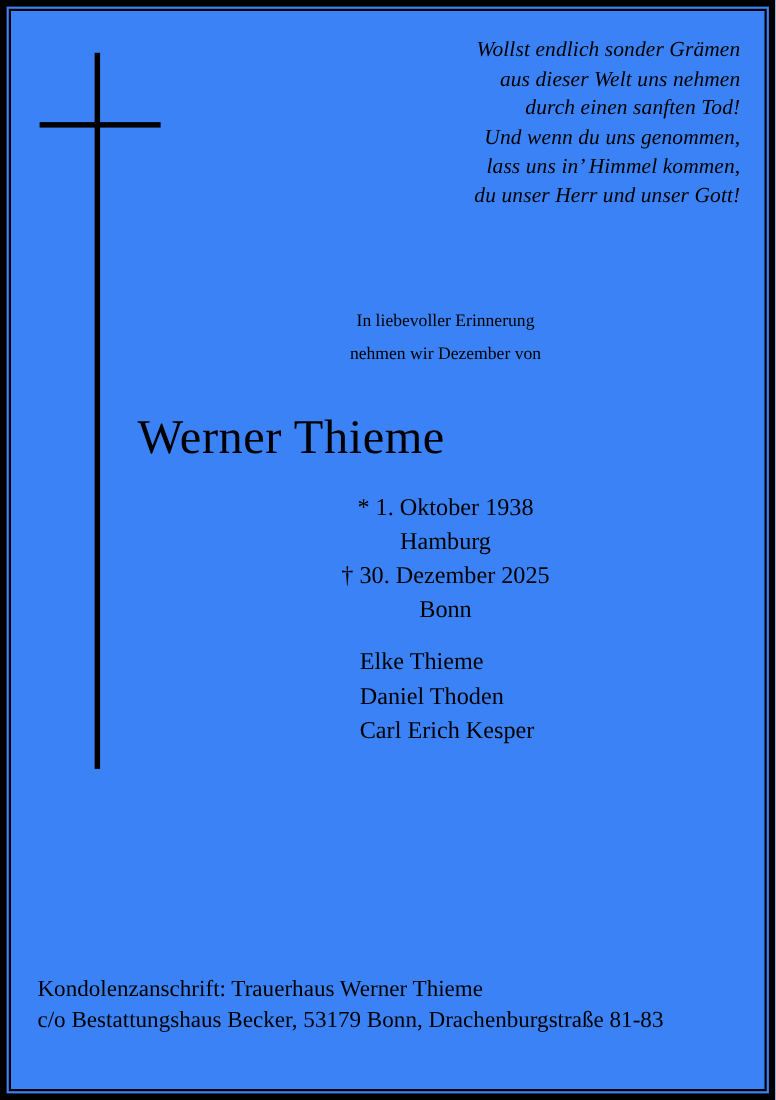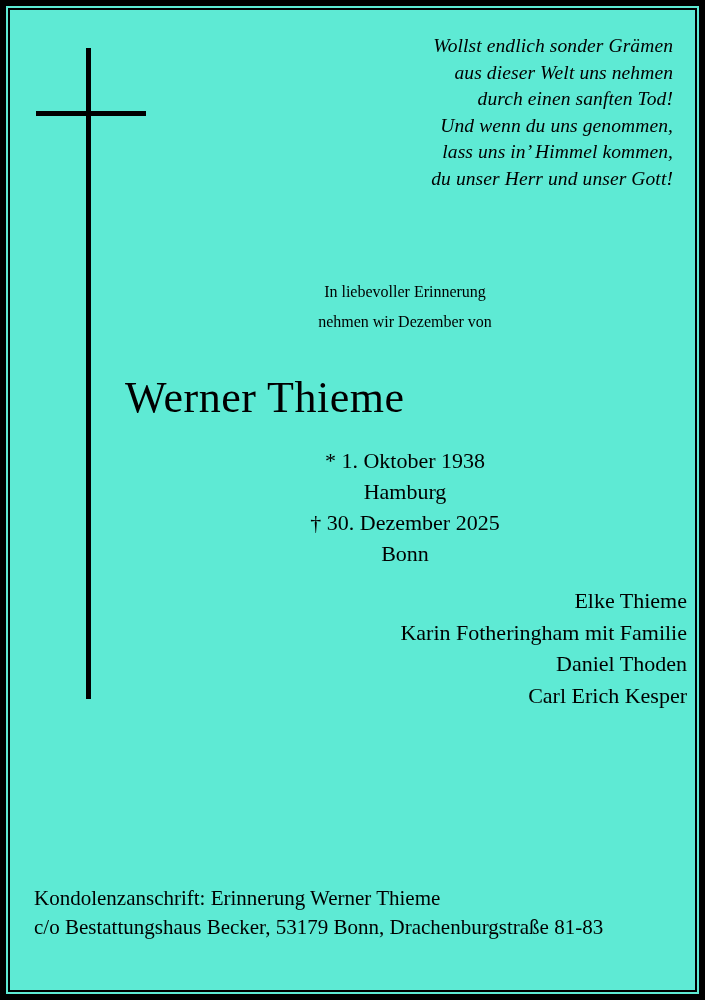--- a/index.html
+++ b/index.html
@@ -4,21 +4,21 @@
 <style>
   html, body {
     margin: 0;
     padding: 0;
     background: #ffffff;
   }
   .page {
     position: relative;
     width: 705px;
     height: 1000px;
-    background: #5eead4;
+    background: #3b82f6;
     overflow: hidden;
     font-family: "Liberation Serif", "DejaVu Serif", serif;
     color: #000000;
   }
   
   .frame-outer {
     position: absolute;
     left: 0; top: 0;
     width: 705px; height: 1000px;
     box-sizing: border-box;
@@ -104,21 +104,21 @@
   }
   .dates .date-line { display: block; white-space: nowrap; }
   .dates .place-line { display: block; }
 
   
   .mourners {
     position: absolute;
     left: 327px;
     top: 585px;
     width: 360px;
-    text-align: right;
+    text-align: left;
     font-size: 22px;
     line-height: 31.5px;
   }
   .mourners .line { display: block; }
 
   
   .funeral-info {
     position: absolute;
     left: 34px;
     top: 774px;
@@ -176,24 +176,23 @@
       <span class="place-line">Hamburg</span>
     </div>
     <div class="col">
       <span class="date-line"><span>†</span> <span>30. Dezember 2025</span></span>
       <span class="place-line">Bonn</span>
     </div>
   </div>
 
   <div class="mourners">
     <span class="line">Elke Thieme</span>
-    <span class="line">Karin Fotheringham mit Familie</span>
     <span class="line">Daniel Thoden</span>
     <span class="line">Carl Erich Kesper</span>
   </div>
 
 
   <div class="condolence">
-    <span class="line">Kondolenzanschrift: Erinnerung Werner Thieme</span>
+    <span class="line">Kondolenzanschrift: Trauerhaus Werner Thieme</span>
     <span class="line">c/o Bestattungshaus Becker, 53179 Bonn, Drachenburgstraße 81-83</span>
   </div>
 
 </div>
 
 </body></html>

